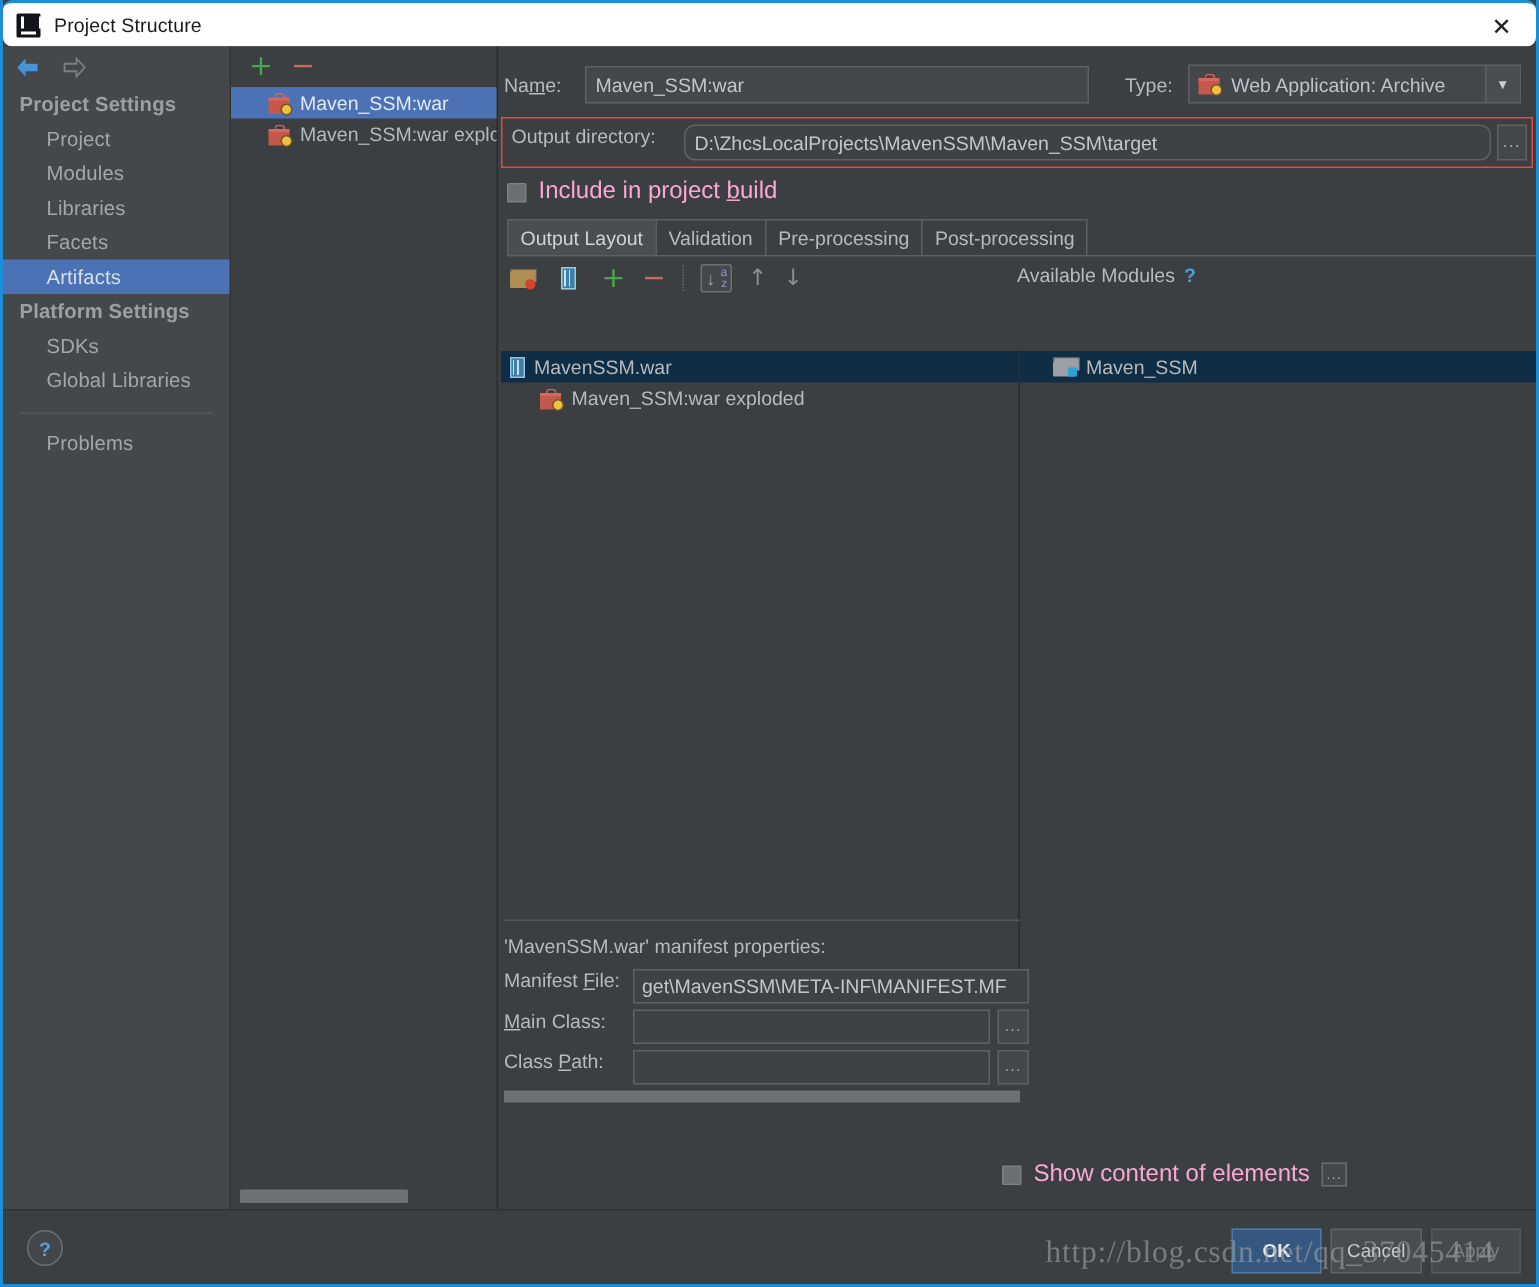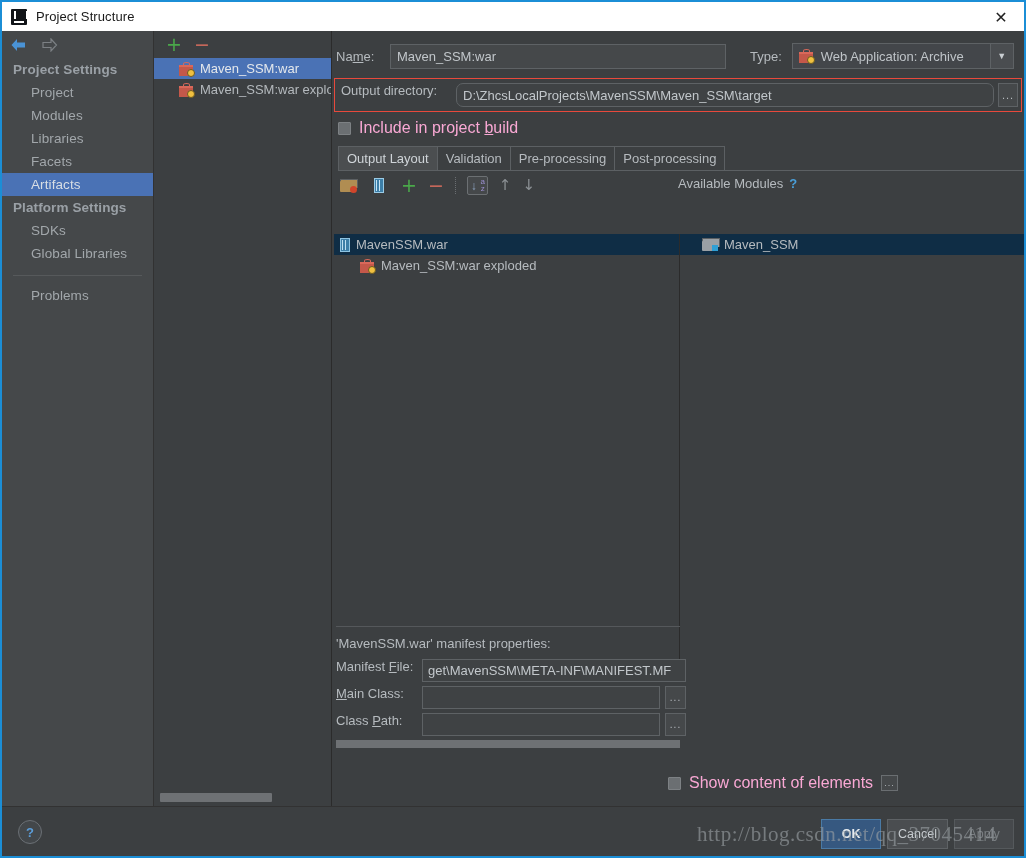--- a/index.html
+++ b/index.html
@@ -21,20 +21,21 @@
 
   
   .titlebar {
     height: 31px;
     background: #ffffff;
     border-top: 2px solid #1b8ed6;
     display: flex;
     align-items: center;
     padding-left: 9px;
     position: relative;
+    border-radius: 6px;
   }
   .title-icon {
     width: 16px; height: 16px;
     margin-right: 9px;
     position: relative;
     flex: none;
   }
   .title-icon .ij {
     position: absolute; inset: 0;
     background: #111418;
@@ -417,21 +418,21 @@
     color: #b6bbbf;
     padding-left: 6px;
   }
   .tree-row.selected { background: #0f2d45; }
   .tree-row.indent { padding-left: 26px; }
 
   
   .manifest {
     position: absolute;
     left: 4px;
-    bottom: 58px;
+    bottom: 71px;
     width: 350px;
   }
   .mf-sep {
     height: 1px; background: #55585b;
     margin-bottom: 9px;
     width: 344px;
   }
   .mf-title { font-size: 13px; color: #b6bbbf; margin-bottom: 8px; }
   .mf-row { display: flex; margin-bottom: 4px; }
   .mf-row .lbl { width: 86px; }

